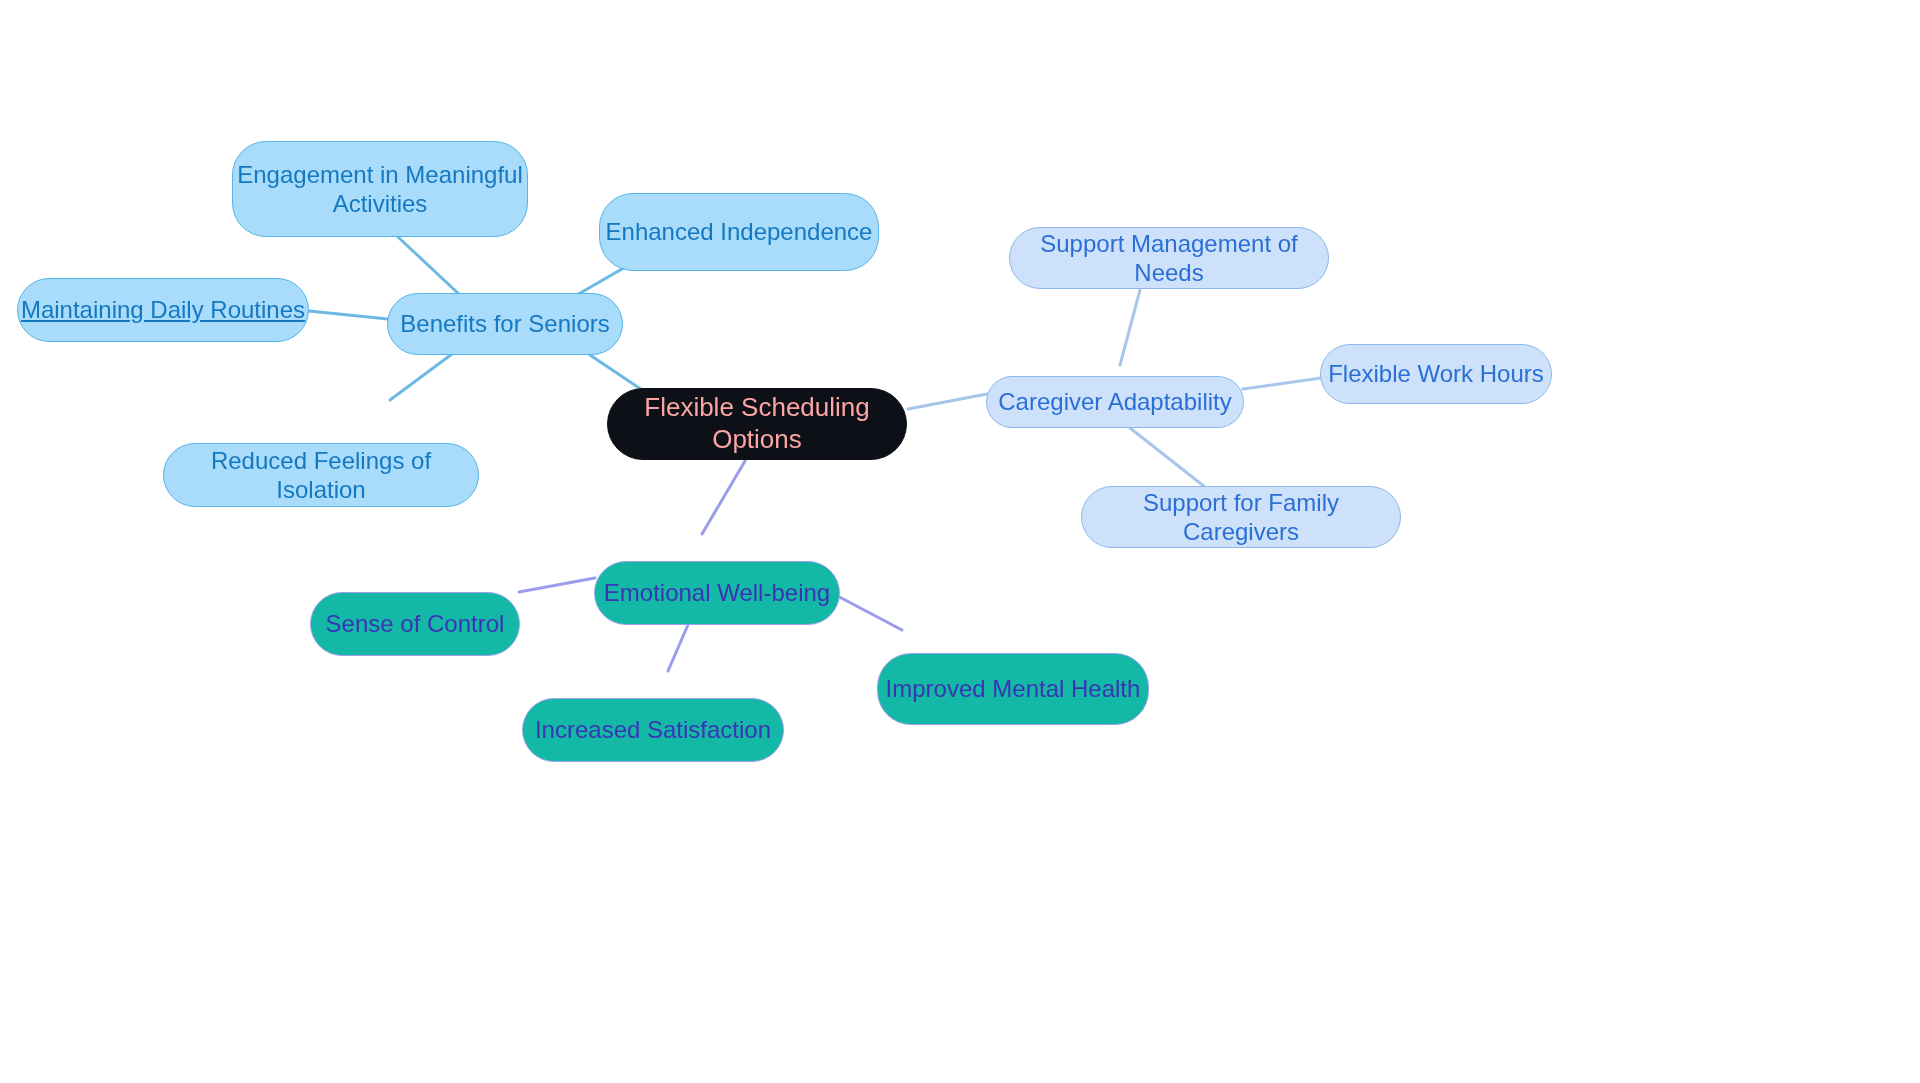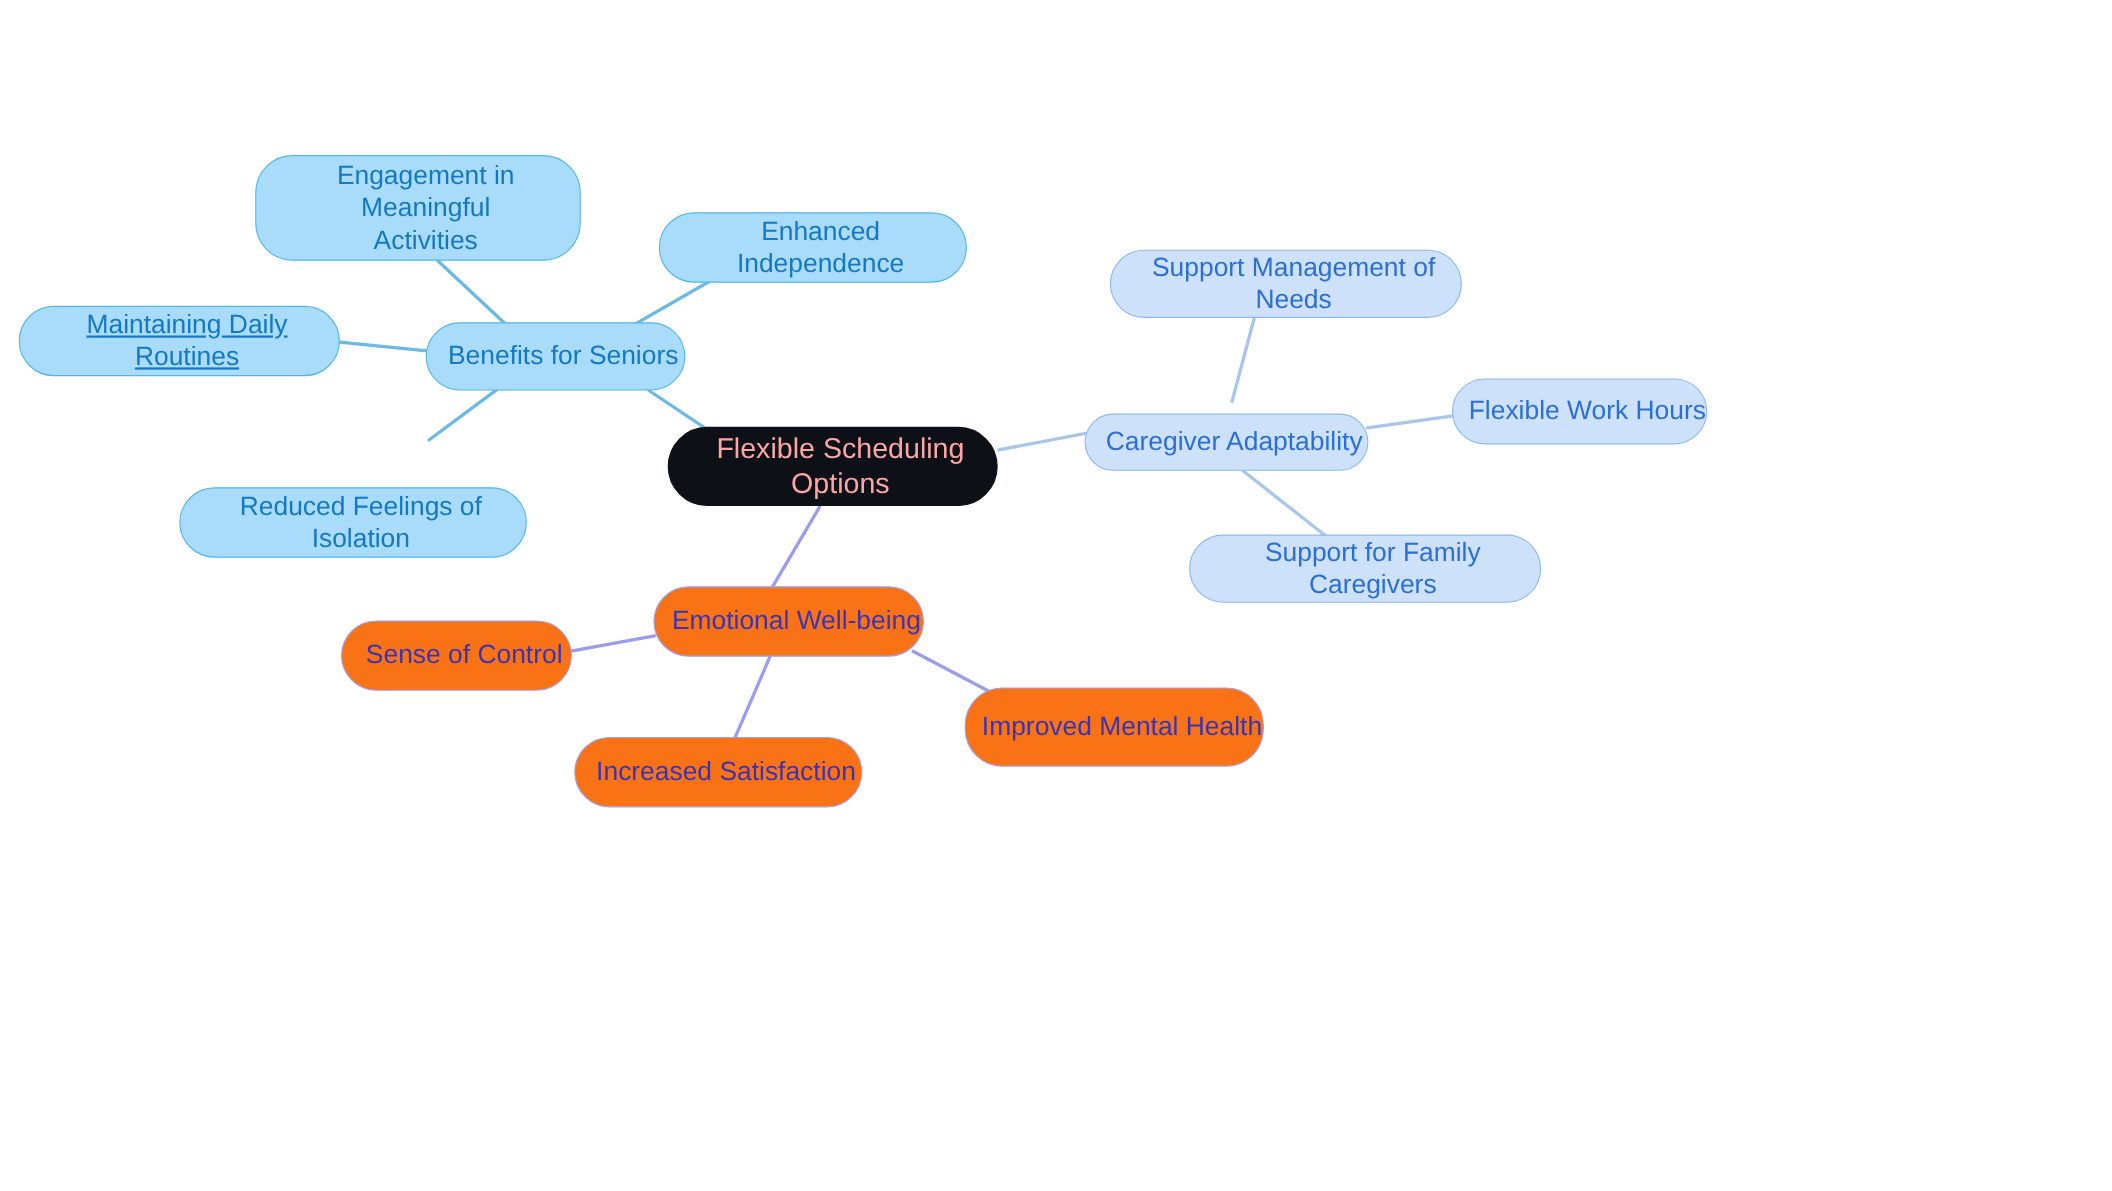--- a/index.html
+++ b/index.html
@@ -32,21 +32,20 @@
     display: flex;
     align-items: center;
     justify-content: center;
     text-align: center;
     border-radius: 34px;
     border-style: solid;
     border-width: 1.5px;
     line-height: 1.22;
     white-space: pre-line;
     z-index: 2;
-    padding-left: 14px;
   }
   .node-root {
     background: #0d1117;
     border-color: #0d1117;
     color: #fca5a5;
     font-size: 26px;
     border-radius: 40px;
   }
   .node-cyan {
     background: #a8dcfa;
@@ -54,24 +53,25 @@
     color: #1578c2;
     font-size: 24px;
   }
   .node-blue {
     background: #cde1fb;
     border-color: #8fb8ea;
     color: #2b6fd4;
     font-size: 24px;
   }
   .node-purple {
-    background: #f97316;
+    background: #14b8a6;
     border-color: #9fa1ef;
     color: #3a34b5;
     font-size: 24px;
+    margin-top: 28px;
   }
 </style>
 </head>
 <body>
 
 <div id="mindmap-canvas">
   <svg id="edge-layer" viewBox="0 0 1920 1083" xmlns="http://www.w3.org/2000/svg">
       <line x1="660" y1="402" x2="590" y2="355" stroke="#6cb9e4" stroke-width="3" stroke-linecap="round"></line>
       <line x1="460" y1="295" x2="398" y2="237" stroke="#6cb9e4" stroke-width="3" stroke-linecap="round"></line>
       <line x1="575" y1="296" x2="655" y2="250" stroke="#6cb9e4" stroke-width="3" stroke-linecap="round"></line>
@@ -84,21 +84,21 @@
       <line x1="745" y1="461" x2="702" y2="534" stroke="#9b9ceb" stroke-width="3" stroke-linecap="round"></line>
       <line x1="595" y1="578" x2="519" y2="592" stroke="#9b9ceb" stroke-width="3" stroke-linecap="round"></line>
       <line x1="700" y1="597" x2="668" y2="671" stroke="#9b9ceb" stroke-width="3" stroke-linecap="round"></line>
       <line x1="830" y1="592" x2="902" y2="630" stroke="#9b9ceb" stroke-width="3" stroke-linecap="round"></line>
     </svg>
   <div id="node-layer">
       <div class="node node-root" style="width: 300px; height: 72px; left: 607px; top: 388px;"><span>Flexible Scheduling Options</span></div>
       <div class="node node-cyan" style="width: 236px; height: 62px; left: 387px; top: 293px;"><span>Benefits for Seniors</span></div>
       <div class="node node-cyan" style="width: 296px; height: 96px; left: 232px; top: 141px;"><span>Engagement in Meaningful
 Activities</span></div>
-      <div class="node node-cyan" style="width: 280px; height: 64px; left: 599px; top: 193px; justify-content: center;"><span>Enhanced Independence</span></div>
+      <div class="node node-cyan" style="width: 280px; height: 78px; left: 599px; top: 193px; justify-content: center;"><span>Enhanced Independence</span></div>
       <div class="node node-cyan" style="width: 292px; height: 64px; left: 17px; top: 278px; text-decoration: underline;"><span>Maintaining Daily Routines</span></div>
       <div class="node node-cyan" style="width: 316px; height: 64px; left: 163px; top: 399px; margin-top: 44px;"><span>Reduced Feelings of Isolation</span></div>
       <div class="node node-blue" style="width: 258px; height: 52px; left: 986px; top: 376px;"><span>Caregiver Adaptability</span></div>
       <div class="node node-blue" style="width: 320px; height: 62px; left: 1009px; top: 227px;"><span>Support Management of Needs</span></div>
       <div class="node node-blue" style="width: 232px; height: 60px; left: 1320px; top: 344px;"><span>Flexible Work Hours</span></div>
       <div class="node node-blue" style="width: 320px; height: 62px; left: 1081px; top: 486px;"><span>Support for Family Caregivers</span></div>
       <div class="node node-purple" style="width: 246px; height: 64px; left: 594px; top: 533px;"><span>Emotional Well-being</span></div>
       <div class="node node-purple" style="width: 210px; height: 64px; left: 310px; top: 564px;"><span>Sense of Control</span></div>
       <div class="node node-purple" style="width: 262px; height: 64px; left: 522px; top: 670px;"><span>Increased Satisfaction</span></div>
       <div class="node node-purple" style="width: 272px; height: 72px; left: 877px; top: 625px;"><span>Improved Mental Health</span></div>

